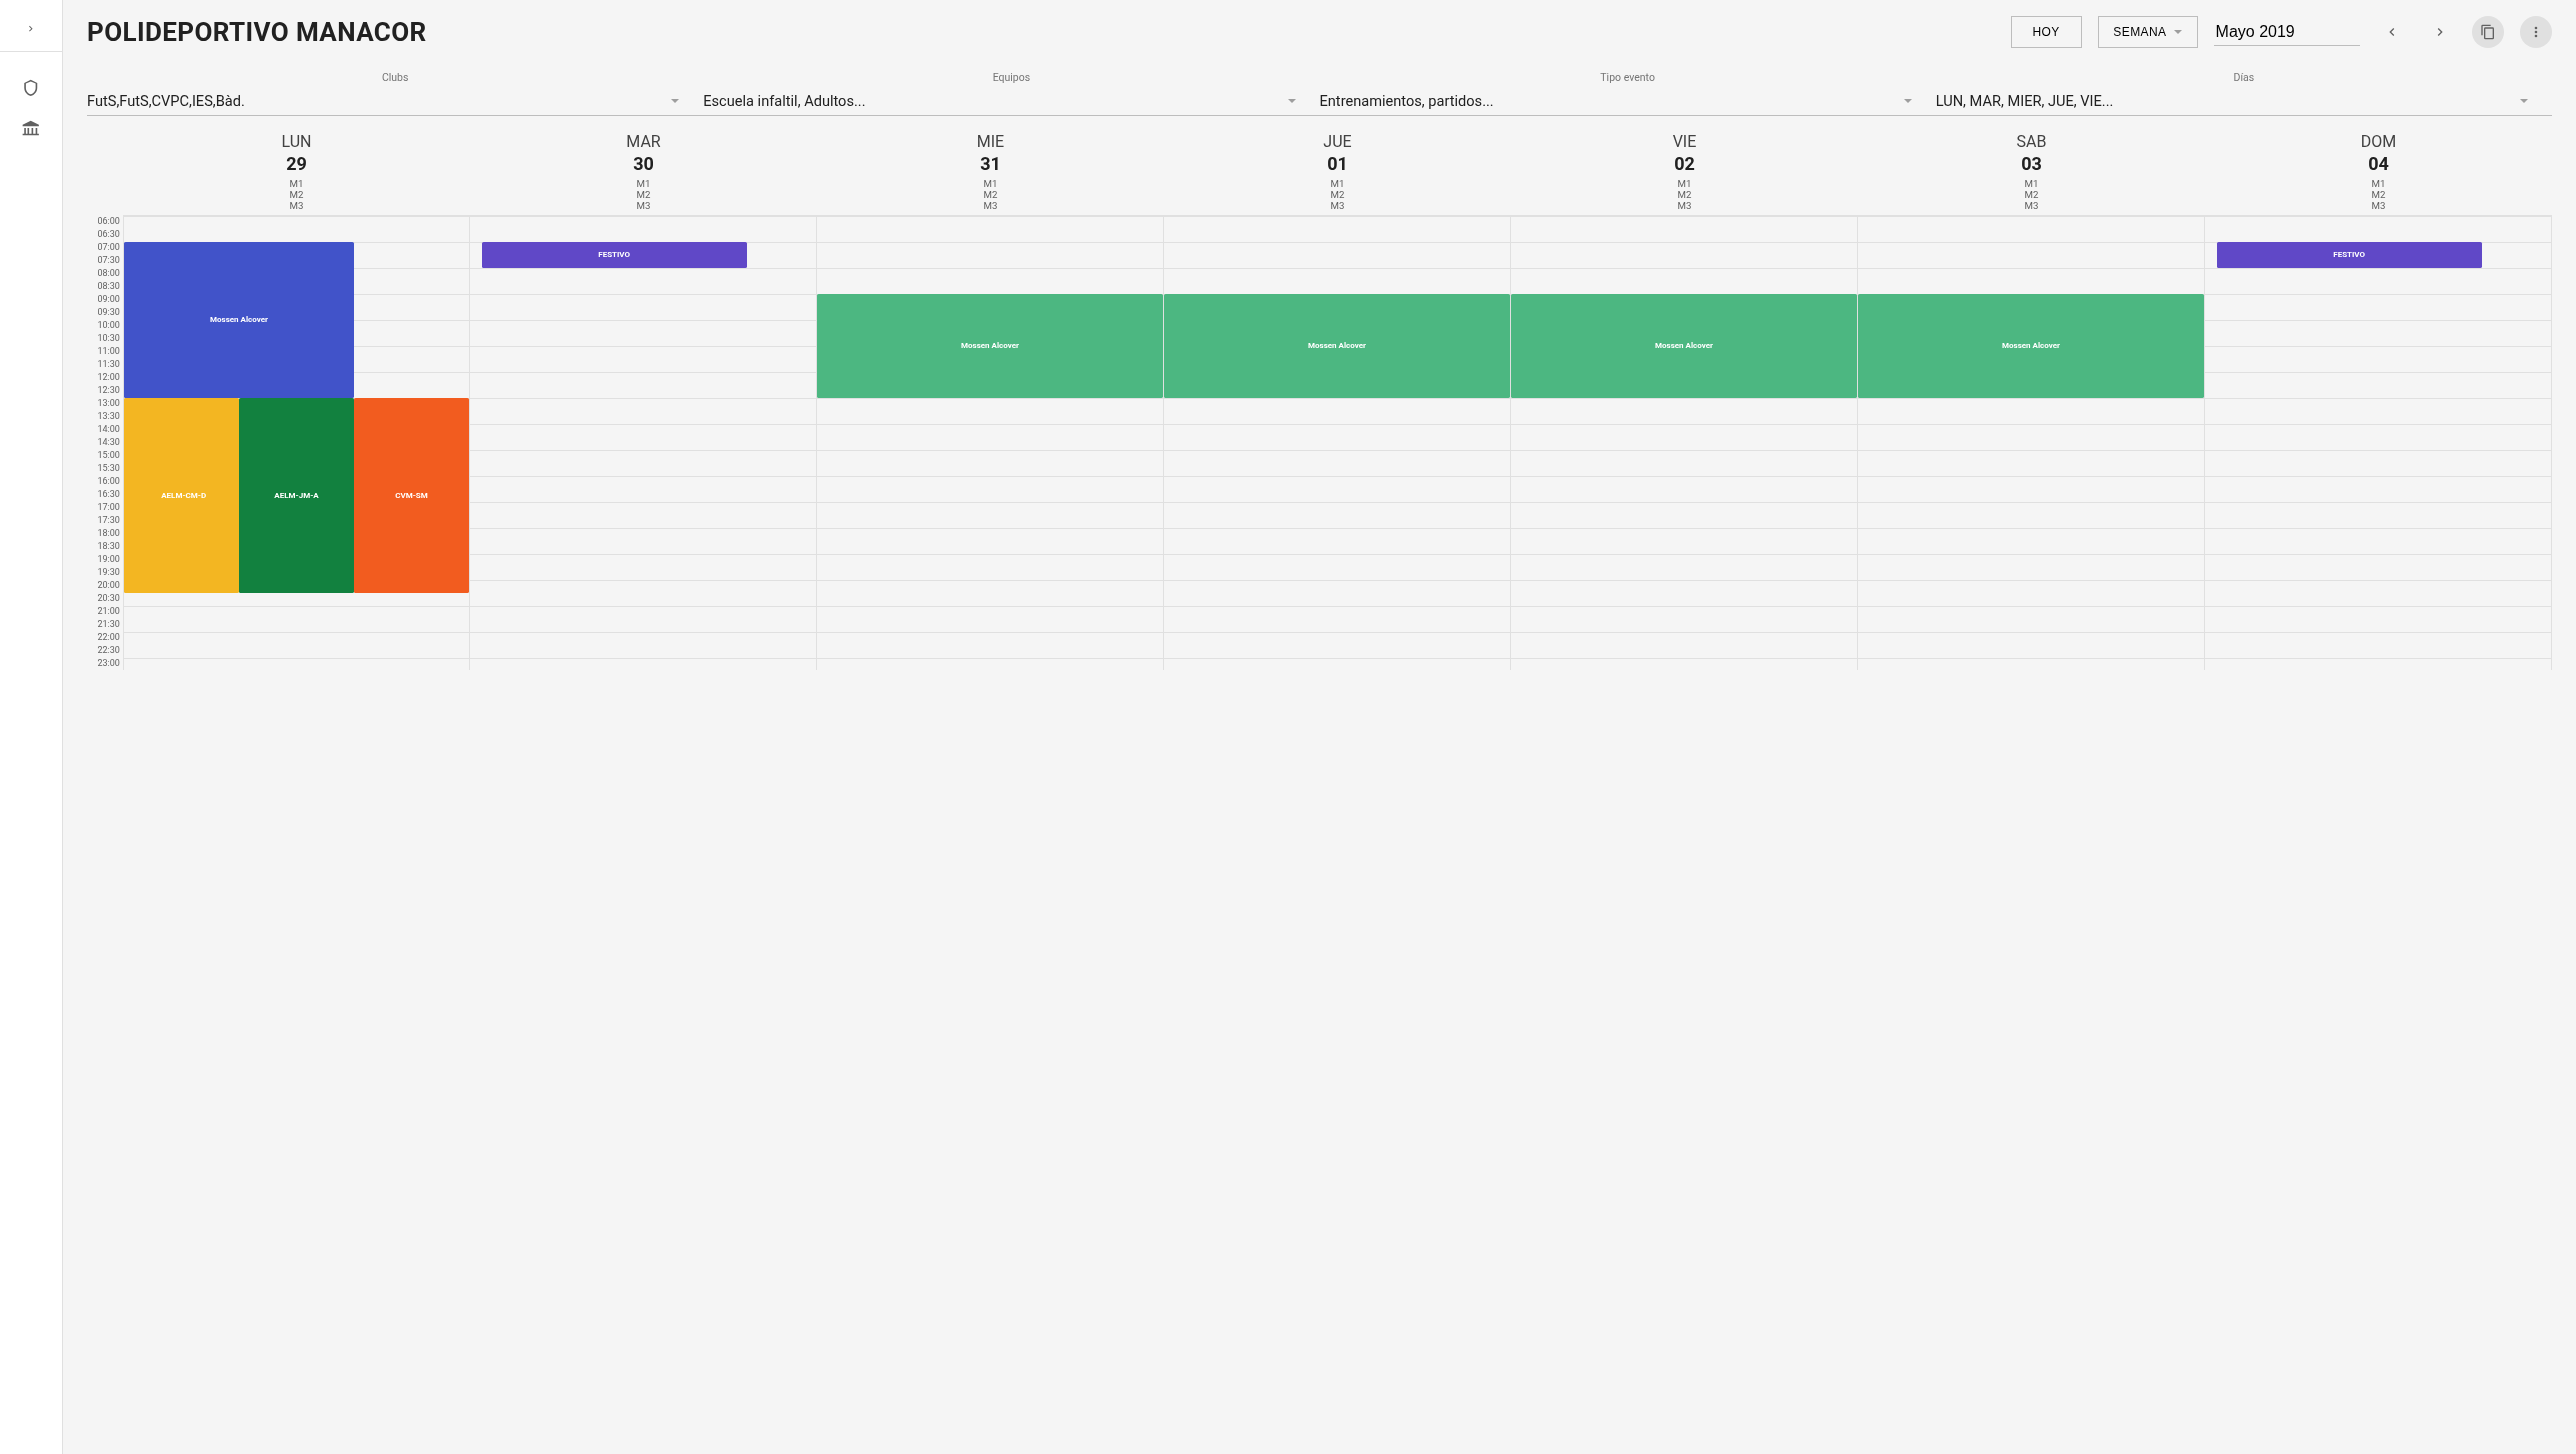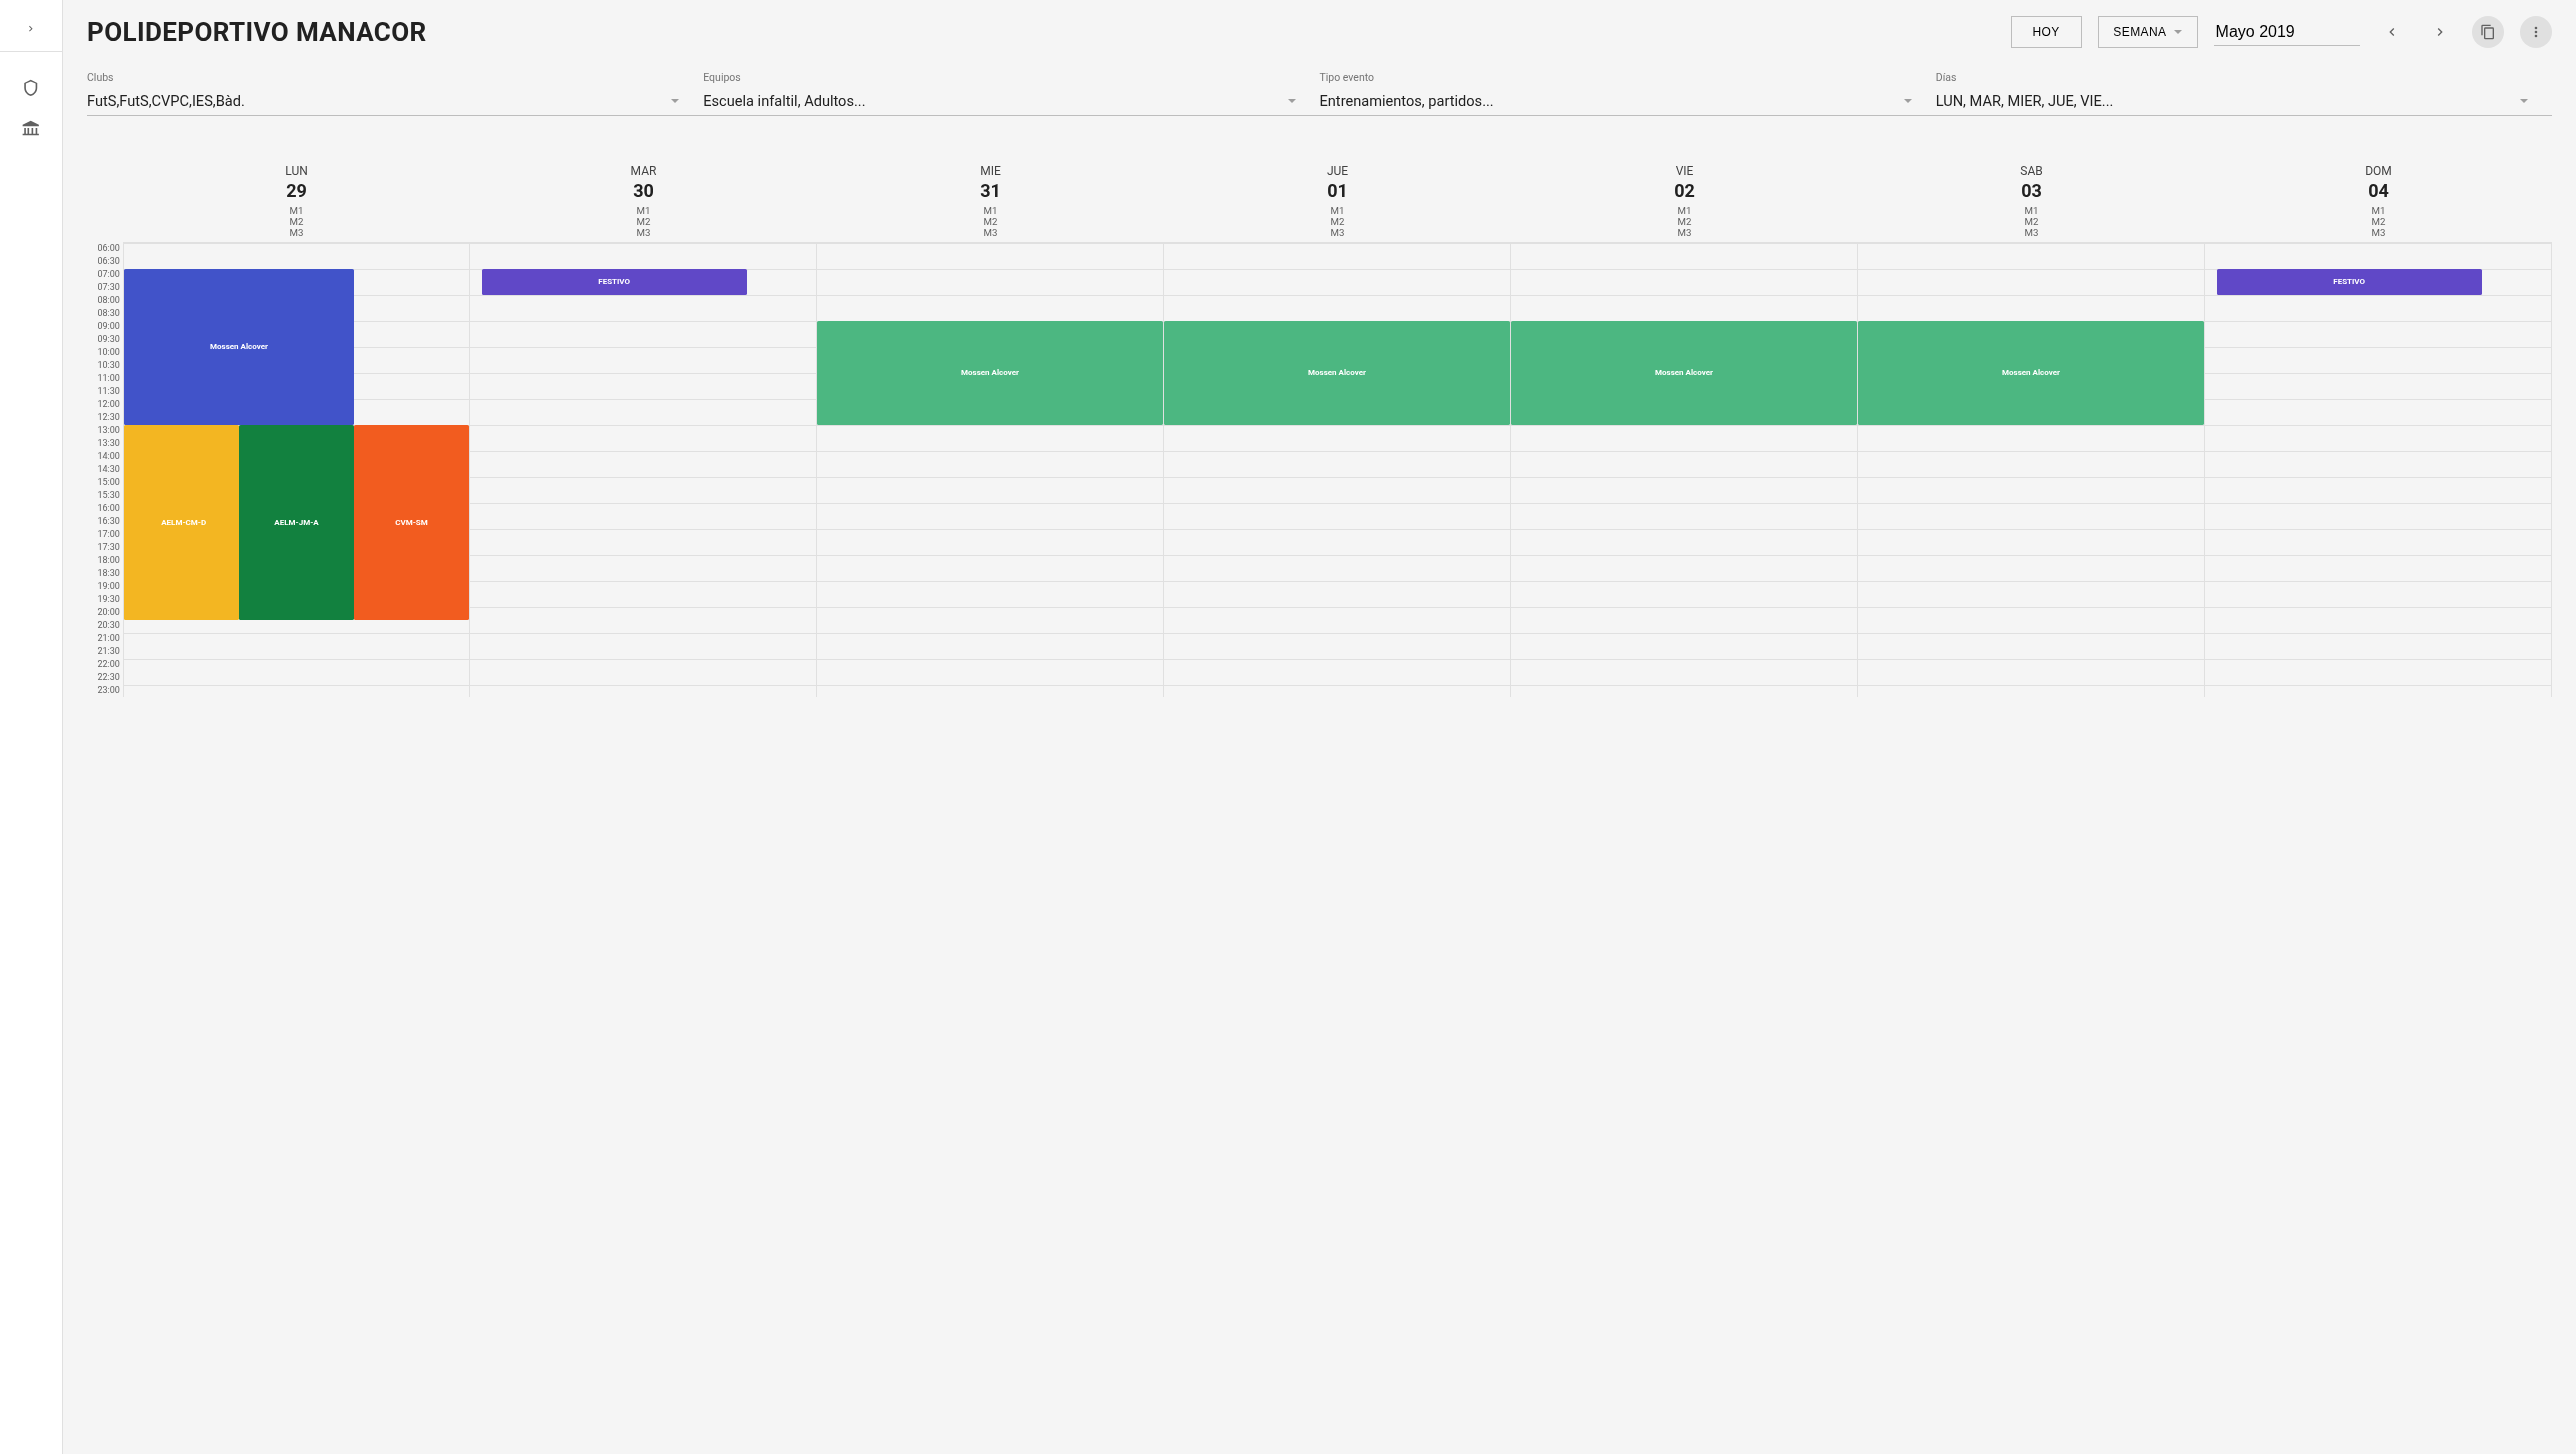--- a/index.html
+++ b/index.html
@@ -89,20 +89,21 @@
   cursor: pointer;
   color: #616161;
 }
 .icon-btn.filled { background: #e0e0e0; }
 
 
 .filters {
   display: grid;
   grid-template-columns: repeat(4, 1fr);
   margin-bottom: 16px;
+  text-align: center;
 }
 .filter-group { display: flex; flex-direction: column; }
 .filter-label { font-size: 10.5px; color: #757575; margin-bottom: 4.9px; }
 .filter-select {
   border: none;
   border-bottom: 0.8px solid #bdbdbd;
   background: transparent;
   font-size: 14.6px;
   padding: 3.2px 24px 4.9px 0;
   color: #212121;
@@ -120,21 +121,21 @@
   display: inline-block;
 }
 
 
 .calendar { padding-bottom: 16px; }
 .day-headers {
   display: grid;
   grid-template-columns: 36px repeat(7, 1fr);
 }
 .day-header { text-align: center; }
-.day-name { font-size: 12px; color: #424242; margin-top: 32px; }
+.day-name { font-size: 16px; color: #424242; }
 .day-num { font-size: 18px; font-weight: 700; margin-top: 1.6px; }
 .sub-headers {
   display: grid;
   grid-template-columns: 36px repeat(7, 1fr);
   margin-top: 4.9px;
 }
 .sub-header {
   display: grid;
   grid-template-columns: repeat(1, 1fr);
   text-align: center;

